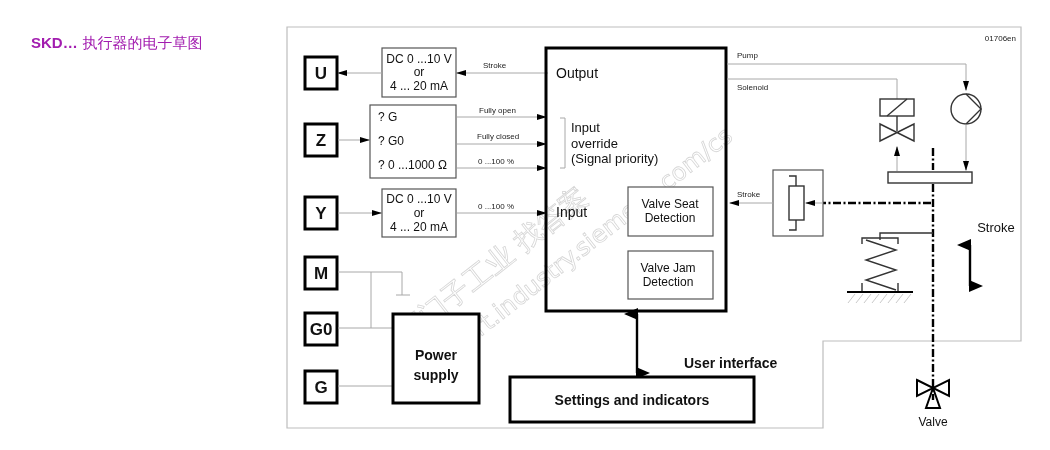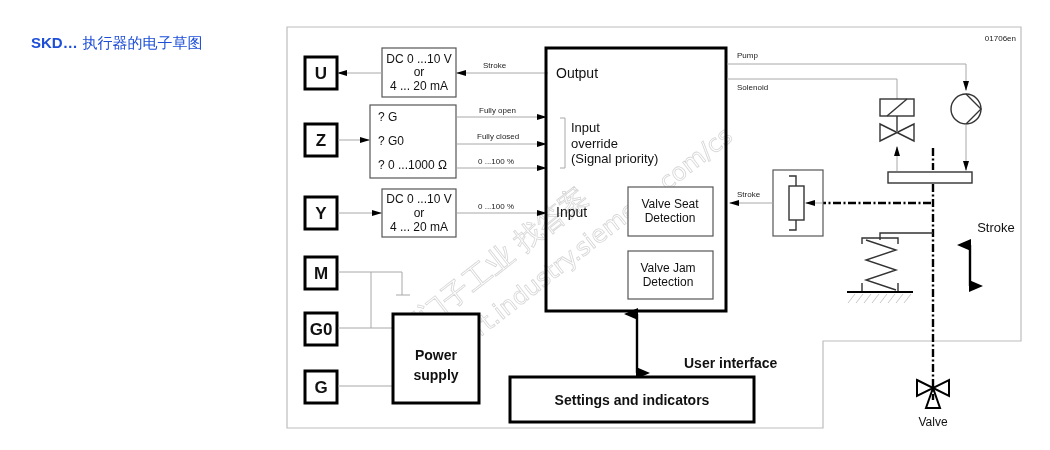--- a/index.html
+++ b/index.html
@@ -1,17 +1,17 @@
 <!DOCTYPE html>
 <html><head>
 <meta charset="utf-8">
 <style>
   html, body { margin:0; padding:0; background:#ffffff; }
   body { width:1050px; height:450px; position:relative; overflow:hidden; font-family:"Liberation Sans", sans-serif; }
-  #title { position:absolute; left:31px; top:34px; font-size:15px; color:#1d4ed8; white-space:nowrap; }
+  #title { position:absolute; left:31px; top:34px; font-size:15px; color:#a21caf; white-space:nowrap; }
   #title b { font-weight:bold; }
   #title span.cn { font-family:"DejaVu Sans", sans-serif; font-size:15px; }
   svg { position:absolute; left:0; top:0; }
   .frame { fill:none; stroke:#bdbdbd; stroke-width:1.2; }
   .thin { stroke:#a8a8a8; stroke-width:1; fill:none; }
   .thick { stroke:#000; stroke-width:3; fill:#fff; }
   .box { stroke:#555; stroke-width:1.2; fill:#fff; }
   .med { stroke:#333; stroke-width:1.4; fill:none; }
   .dash { stroke:#000; stroke-width:2.4; fill:none; stroke-dasharray:8 2.5 2 2.5; }
   text { font-family:"Liberation Sans", sans-serif; fill:#111; }

